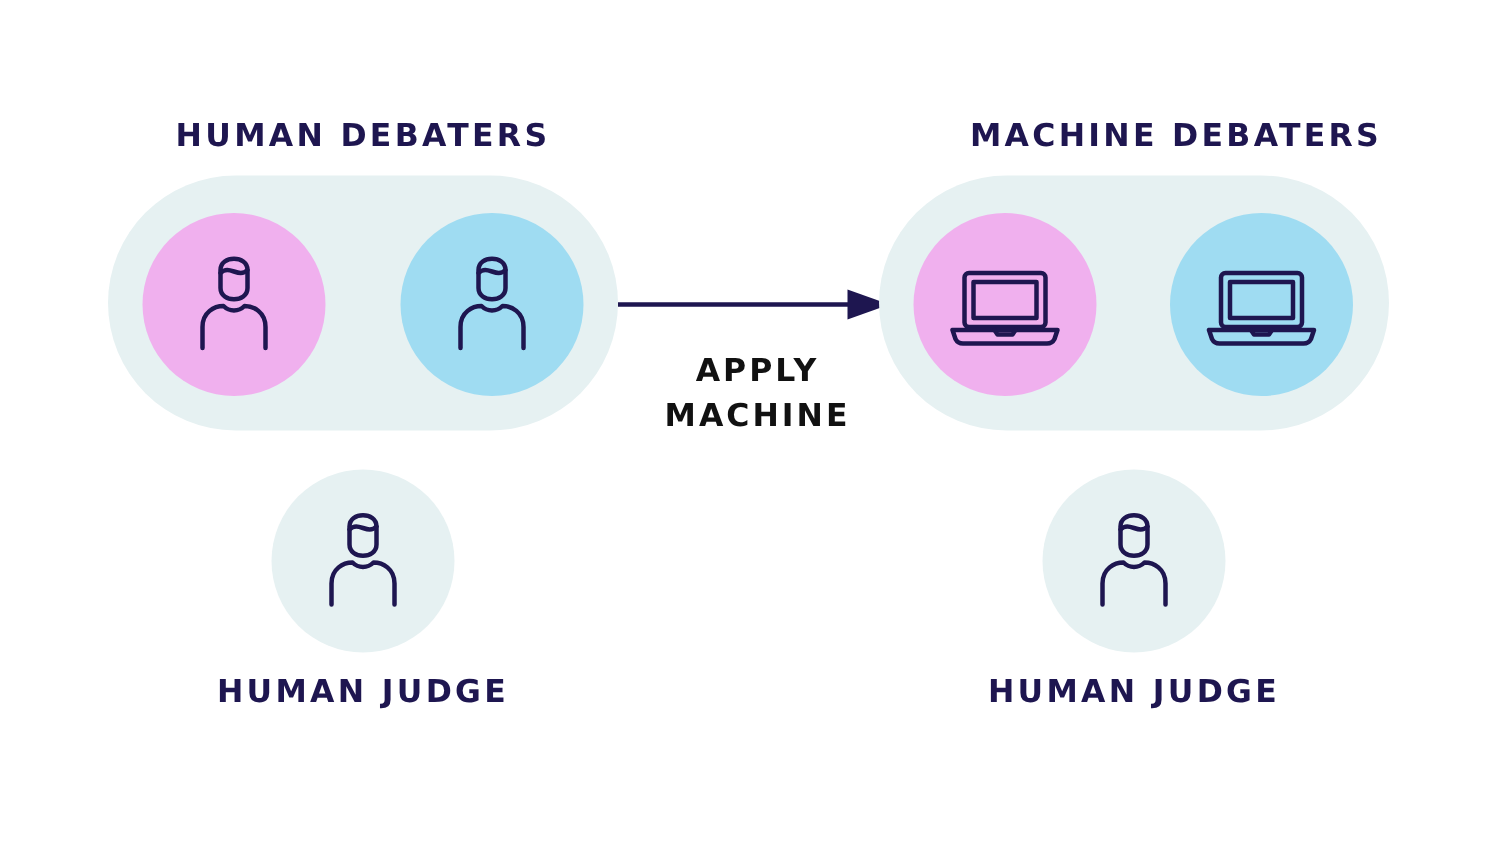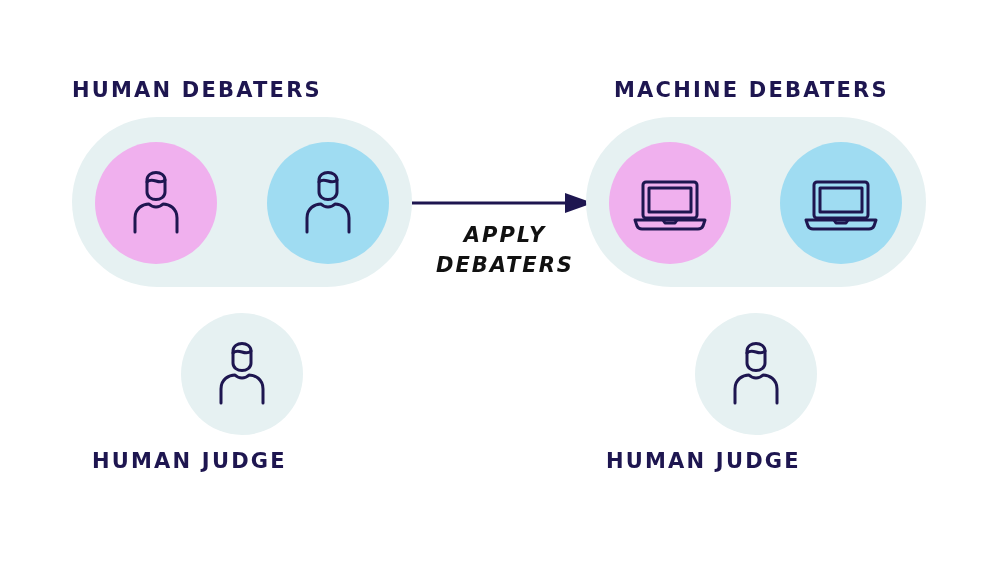--- a/index.html
+++ b/index.html
@@ -3,21 +3,21 @@
 <meta charset="utf-8">
 <style>
   html, body { margin: 0; padding: 0; }
   body {
     width: 1000px; height: 571px; background: #ffffff;
     position: relative; overflow: hidden;
     font-family: "DejaVu Sans", "Liberation Sans", sans-serif;
   }
   .label {
     position: absolute; color: #1e1650; font-weight: bold;
-    font-size: 21px; letter-spacing: 2.2px; white-space: nowrap;
+    font-size: 21px; letter-spacing: 2.2px; text-align: center; white-space: nowrap;
   }
   .pill {
     position: absolute; height: 170px; border-radius: 85px; background: #e6f1f2;
   }
   .circle {
     position: absolute; width: 122px; height: 122px; border-radius: 50%;
     display: flex; align-items: center; justify-content: center;
   }
   .circle svg { width: 90px; height: 90px; }
   .arrow { position: absolute; }
@@ -61,23 +61,23 @@
   <svg viewBox="0 0 90 90">
       <use href="#person-glyph"></use>
     </svg>
 </div>
 <div class="label" style="left:92px; top:449px; width:300px;">HUMAN JUDGE</div>
 
 <svg class="arrow" style="left:410px; top:190px;" width="185" height="26">
   <line x1="2" y1="13" x2="160" y2="13" stroke="#1e1650" stroke-width="3"></line>
   <polygon points="155,3 183,13 155,23" fill="#1e1650"></polygon>
 </svg>
-<div class="apply" style="left:420px; top:220px; width:170px;font-style:italic;">
+<div class="apply" style="left:420px; top:232px; width:170px;">
   <div>APPLY</div>
-  <div>DEBATERS</div>
+  <div>MACHINE</div>
 </div>
 
 <div class="label" style="left:614px; top:78px; width:340px;">MACHINE DEBATERS</div>
 <div class="pill" style="left:586px; top:117px; width:340px;"></div>
 <div class="circle" style="left: 609px; top: 142px; background: rgb(240, 176, 238);">
   <svg viewBox="0 0 90 90">
       <use href="#laptop-glyph"></use>
     </svg>
 </div>
 <div class="circle" style="left: 780px; top: 142px; background: rgb(159, 220, 242);">

